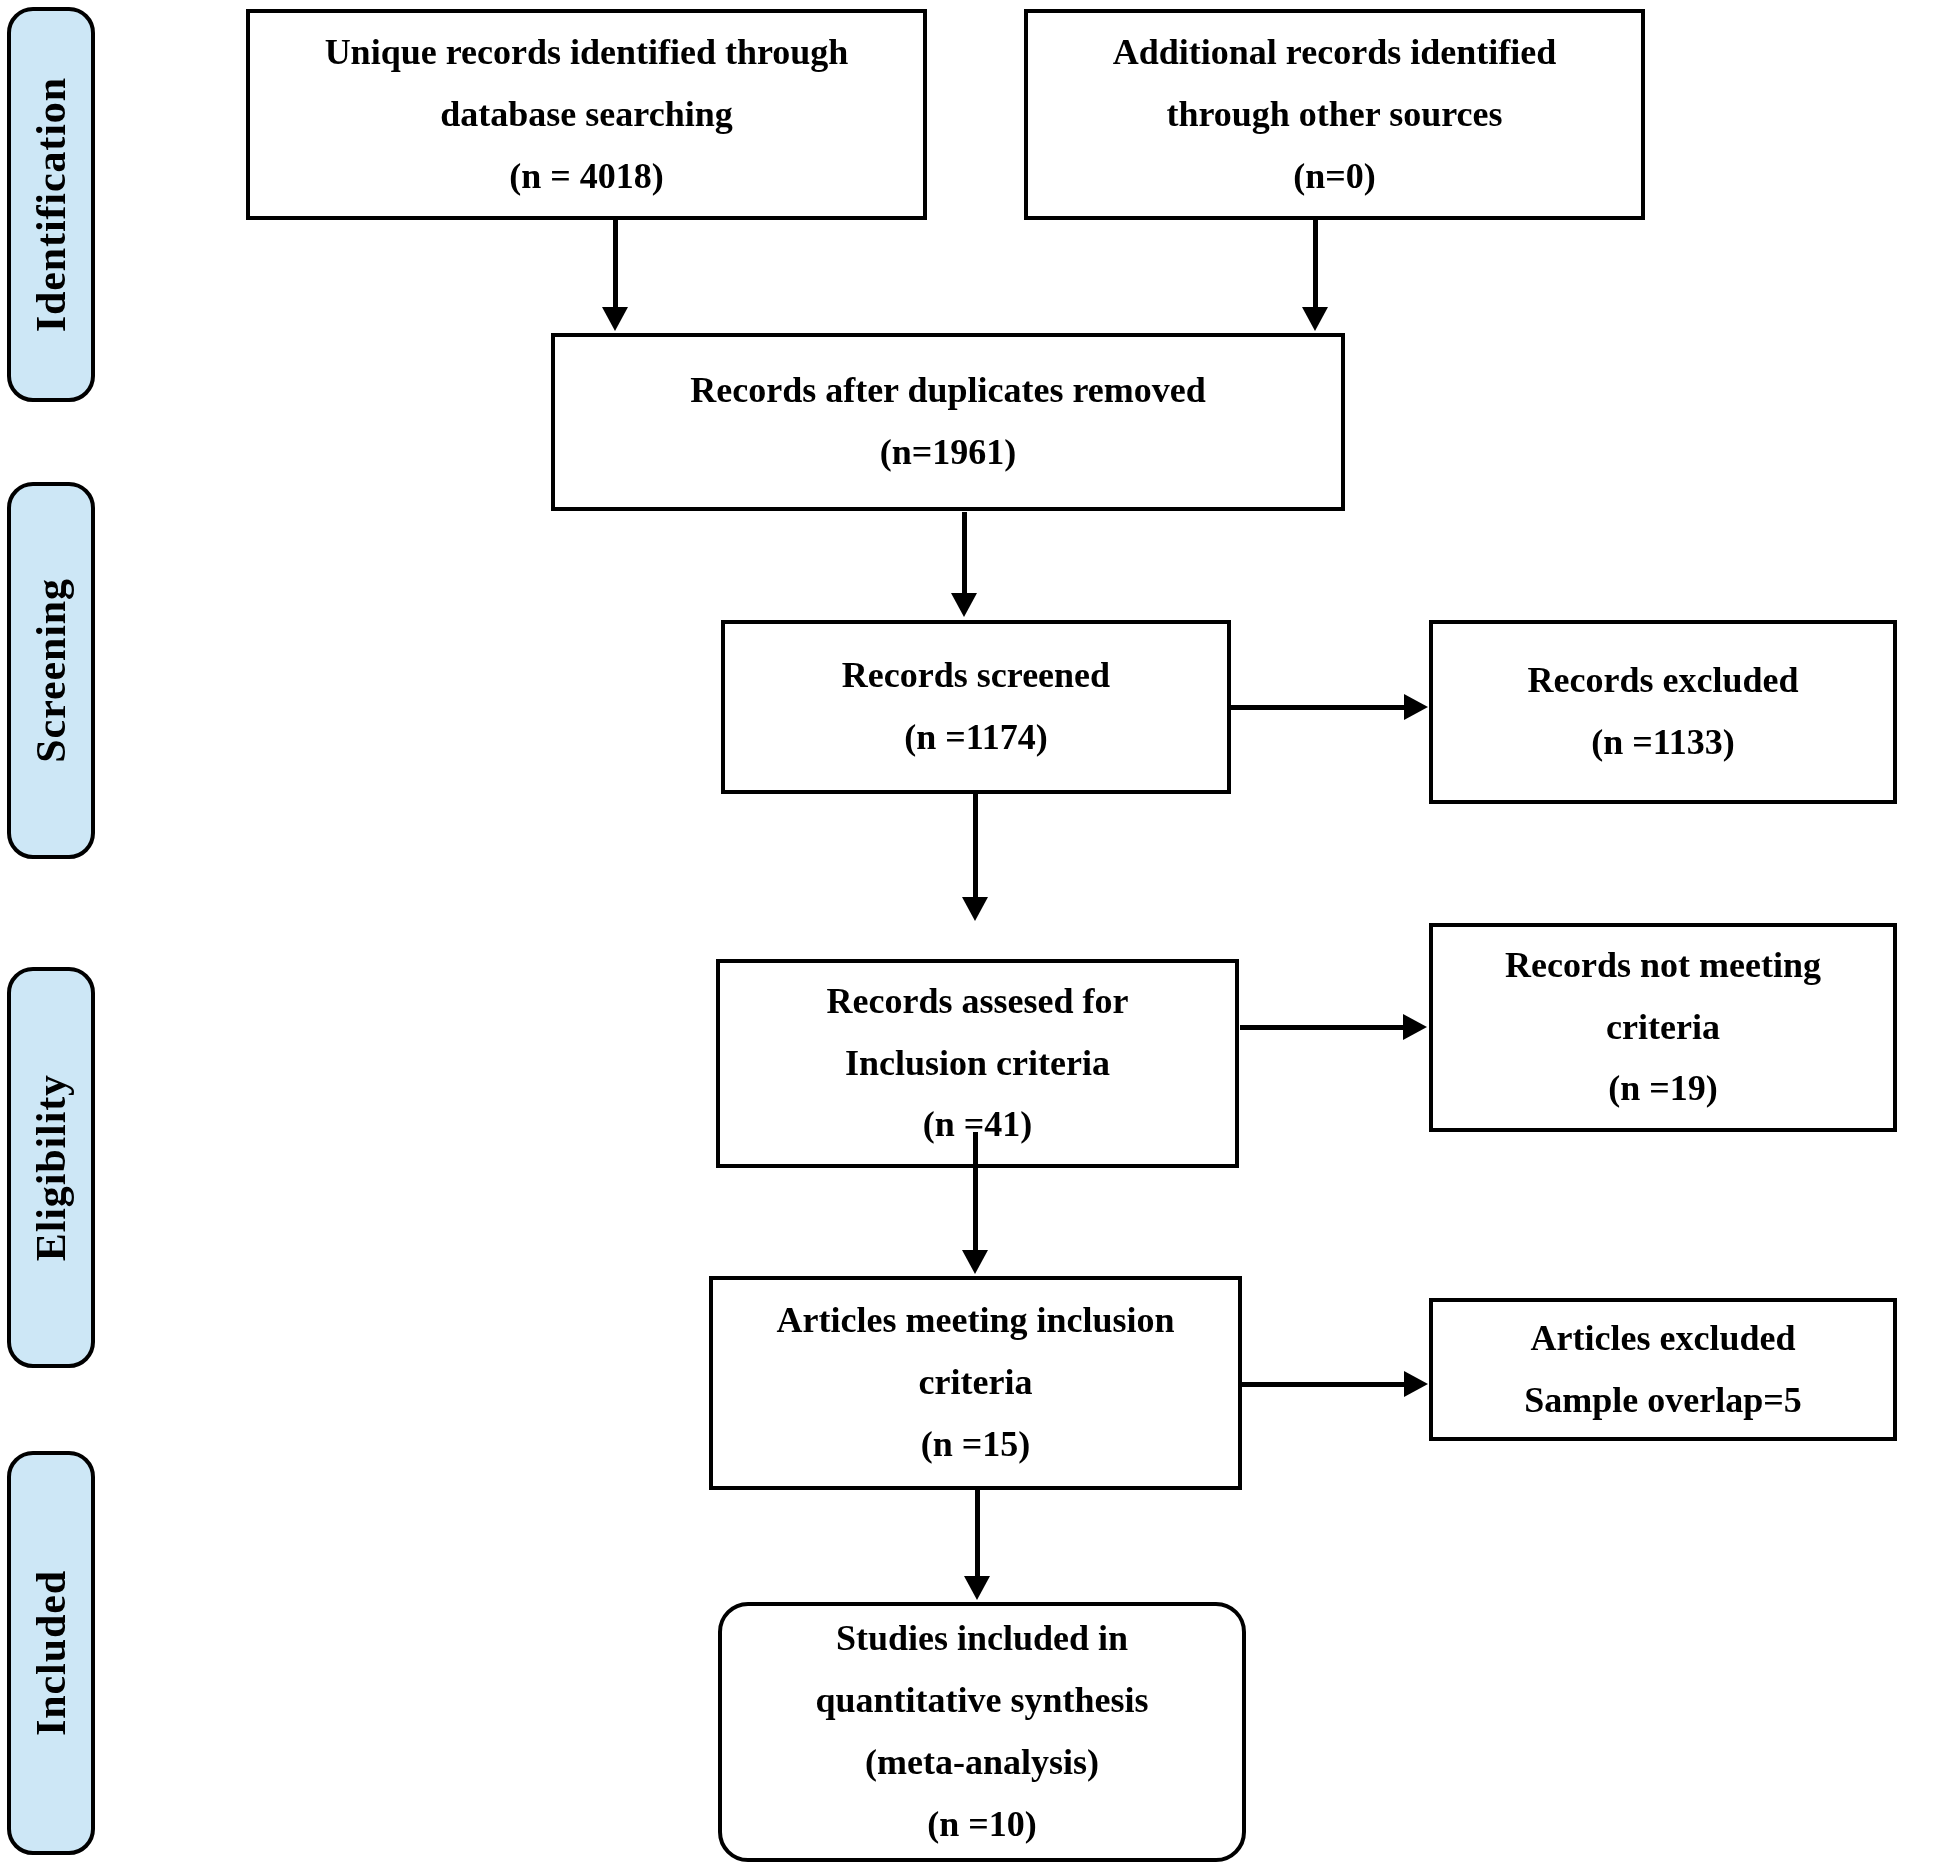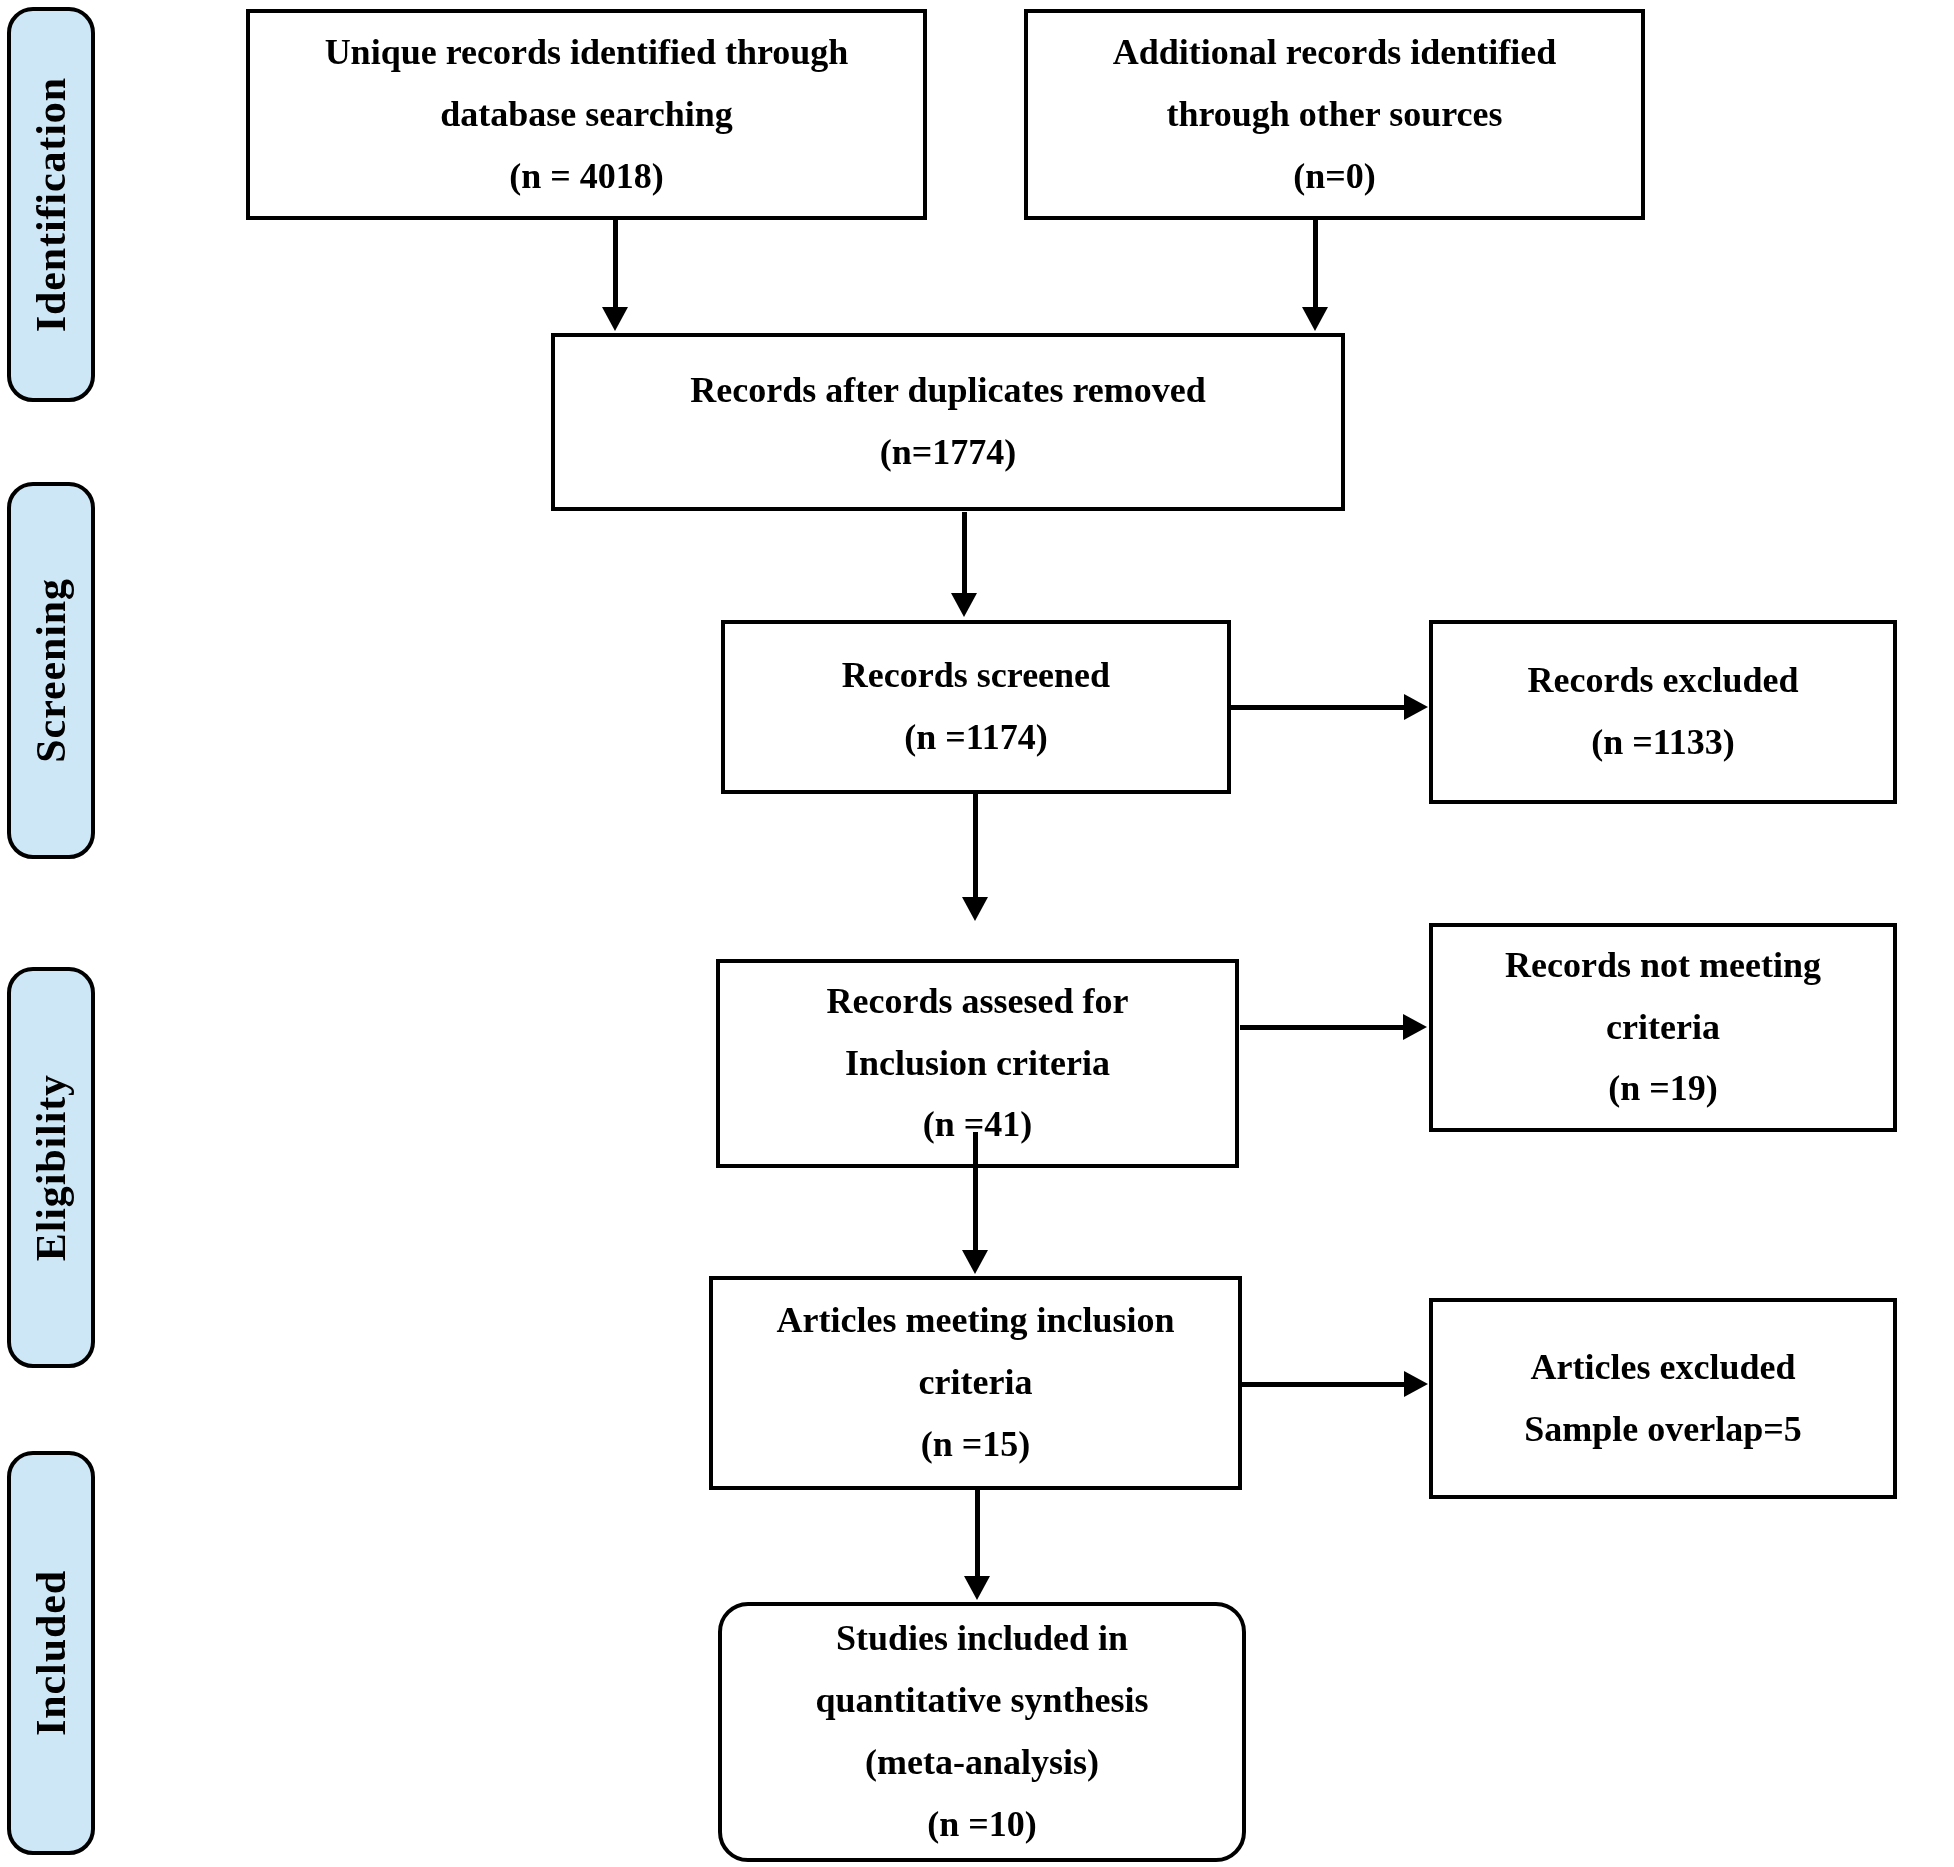--- a/index.html
+++ b/index.html
@@ -112,21 +112,21 @@
 (n = 4018)</div>
   </div>
   <div class="fbox" style="left:1024px; top:9.2px; width:621px; height:211px;">
     <div class="box-text">Additional records identified
 through other sources
 (n=0)</div>
   </div>
 
   <div class="fbox" style="left:551px; top:333px; width:794px; height:178px;">
     <div class="box-text">Records after duplicates removed
-(n=1774)</div>
+(n=1961)</div>
   </div>
 
   <div class="fbox" style="left:721px; top:620px; width:510px; height:174px;">
     <div class="box-text">Records screened
 (n =1174)</div>
   </div>
   <div class="fbox" style="left:1429px; top:620px; width:468px; height:184px;">
     <div class="box-text">Records excluded
 (n =1133)</div>
   </div>
@@ -140,21 +140,21 @@
     <div class="box-text">Records not meeting
 criteria
 (n =19)</div>
   </div>
 
   <div class="fbox" style="left:709px; top:1276px; width:533px; height:214px;">
     <div class="box-text">Articles meeting inclusion
 criteria
 (n =15)</div>
   </div>
-  <div class="fbox" style="left:1429px; top:1298px; width:468px; height:201px;">
+  <div class="fbox" style="left:1429px; top:1298px; width:468px; height:143px;">
     <div class="box-text">Articles excluded
 Sample overlap=5</div>
   </div>
 
   <div class="fbox" style="left:718px; top:1602px; width:528px; height:260px;border-radius:30px;">
     <div class="box-text">Studies included in
 quantitative synthesis
 (meta-analysis)
 (n =10)</div>
   </div>

